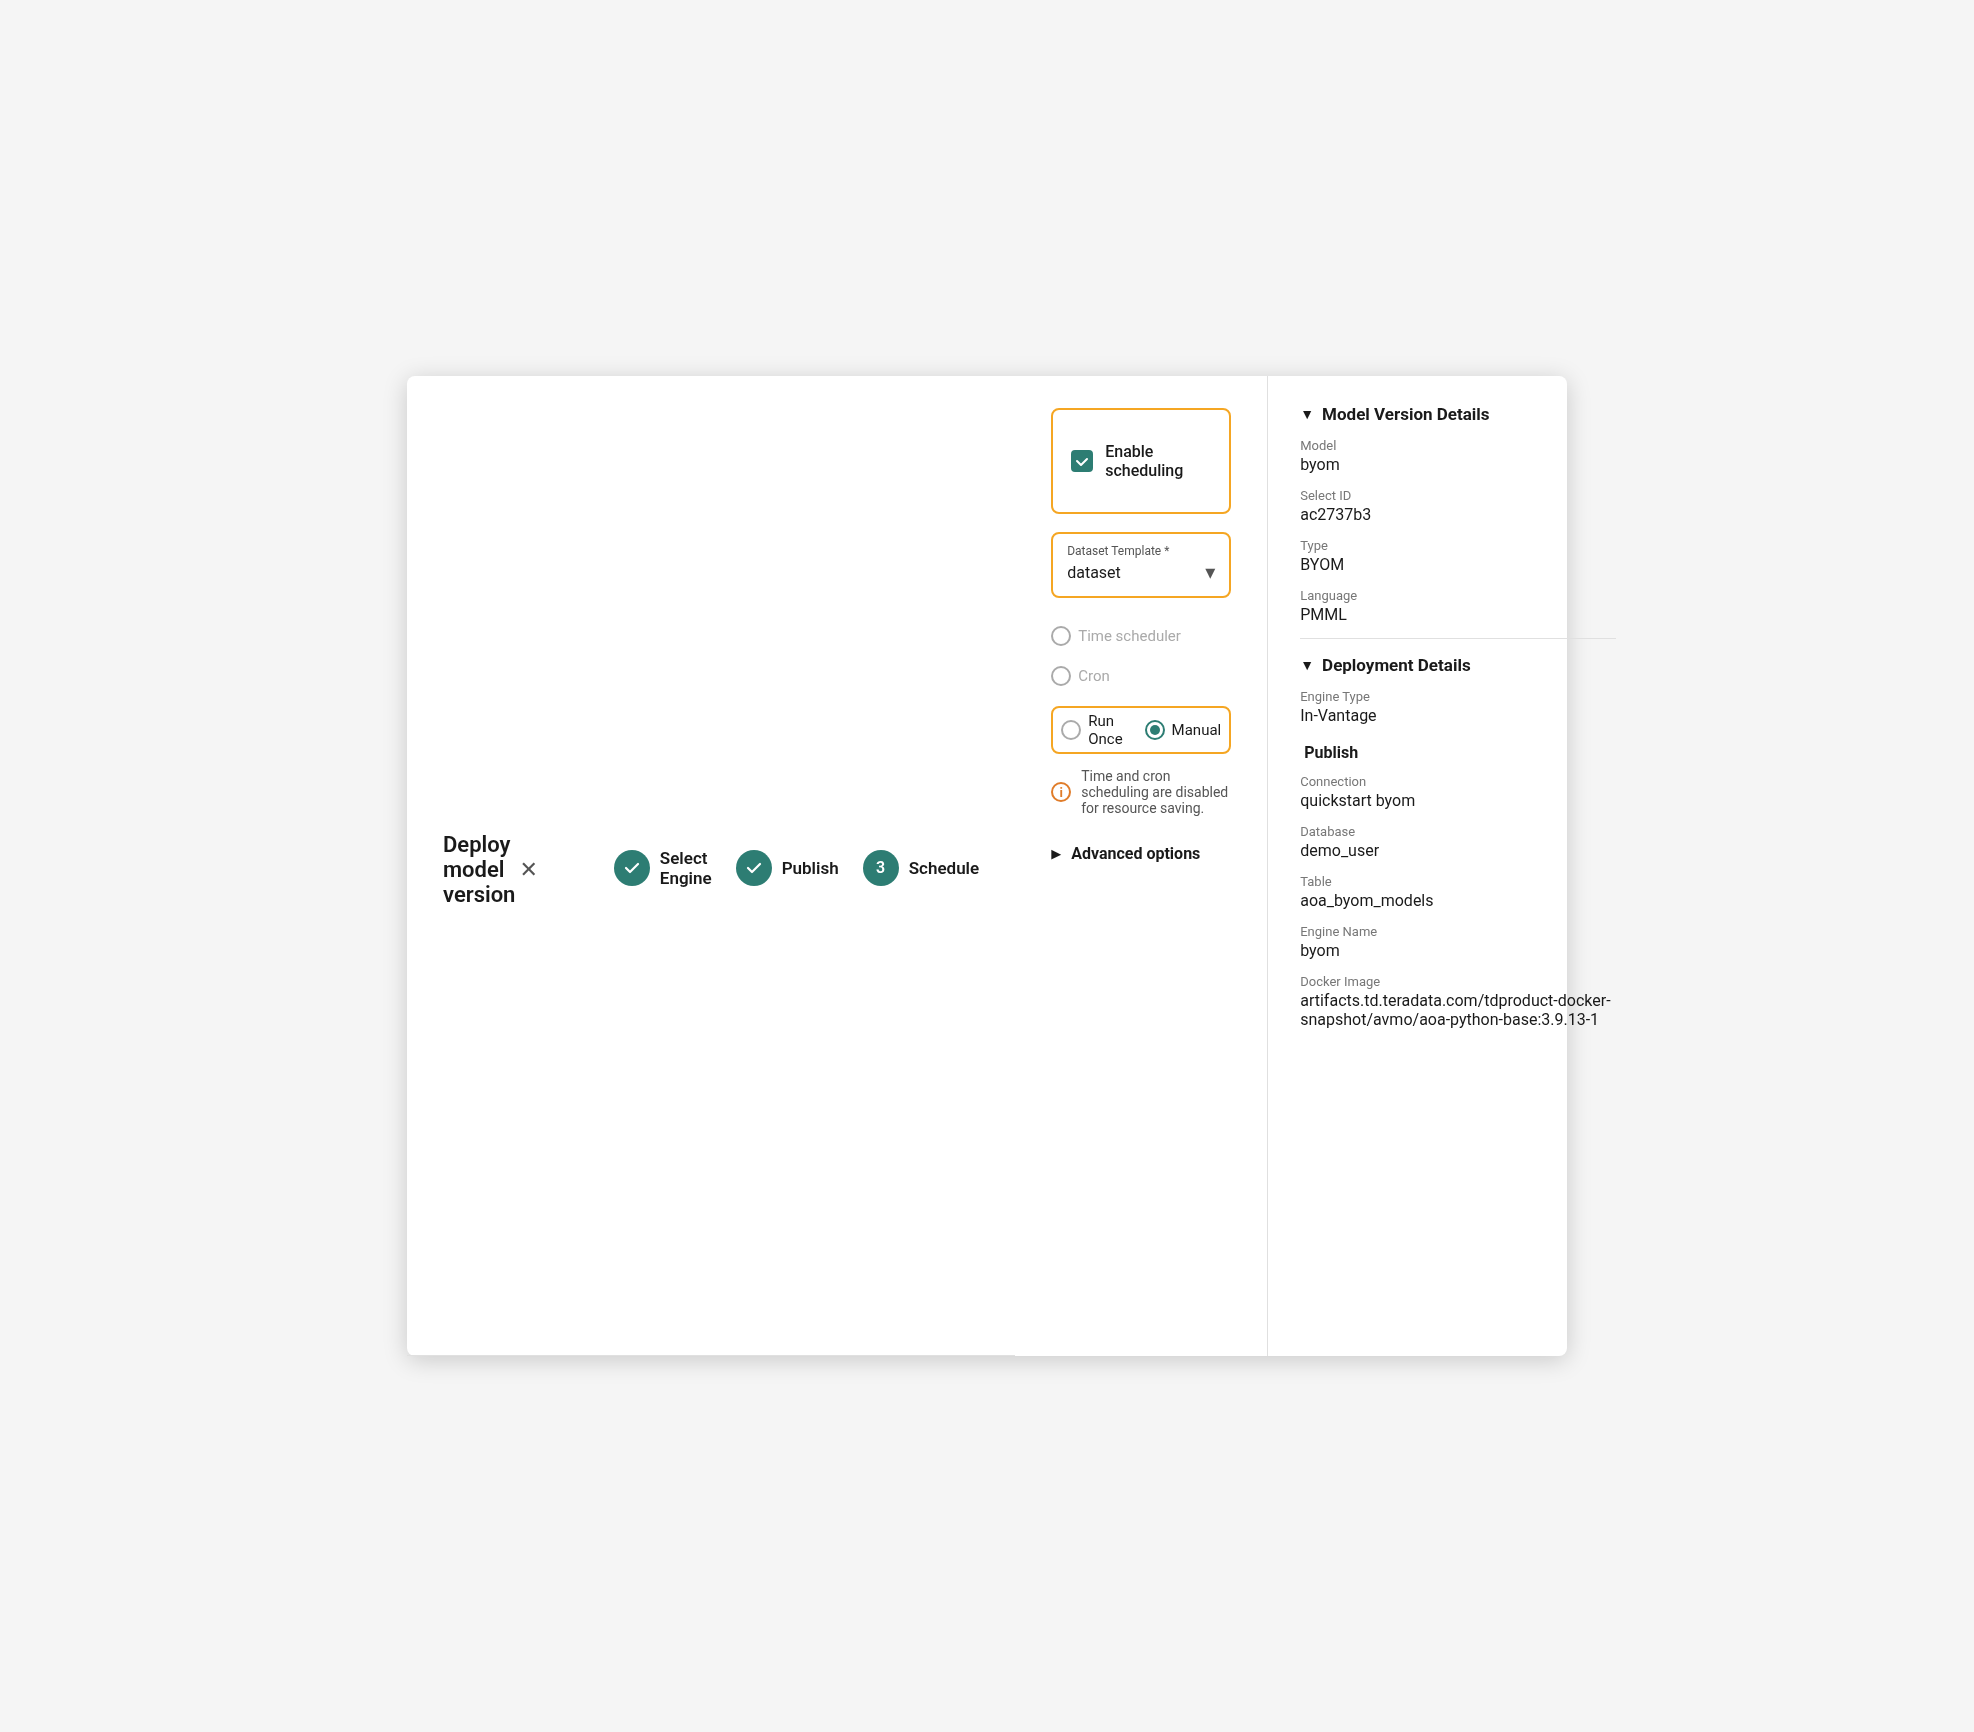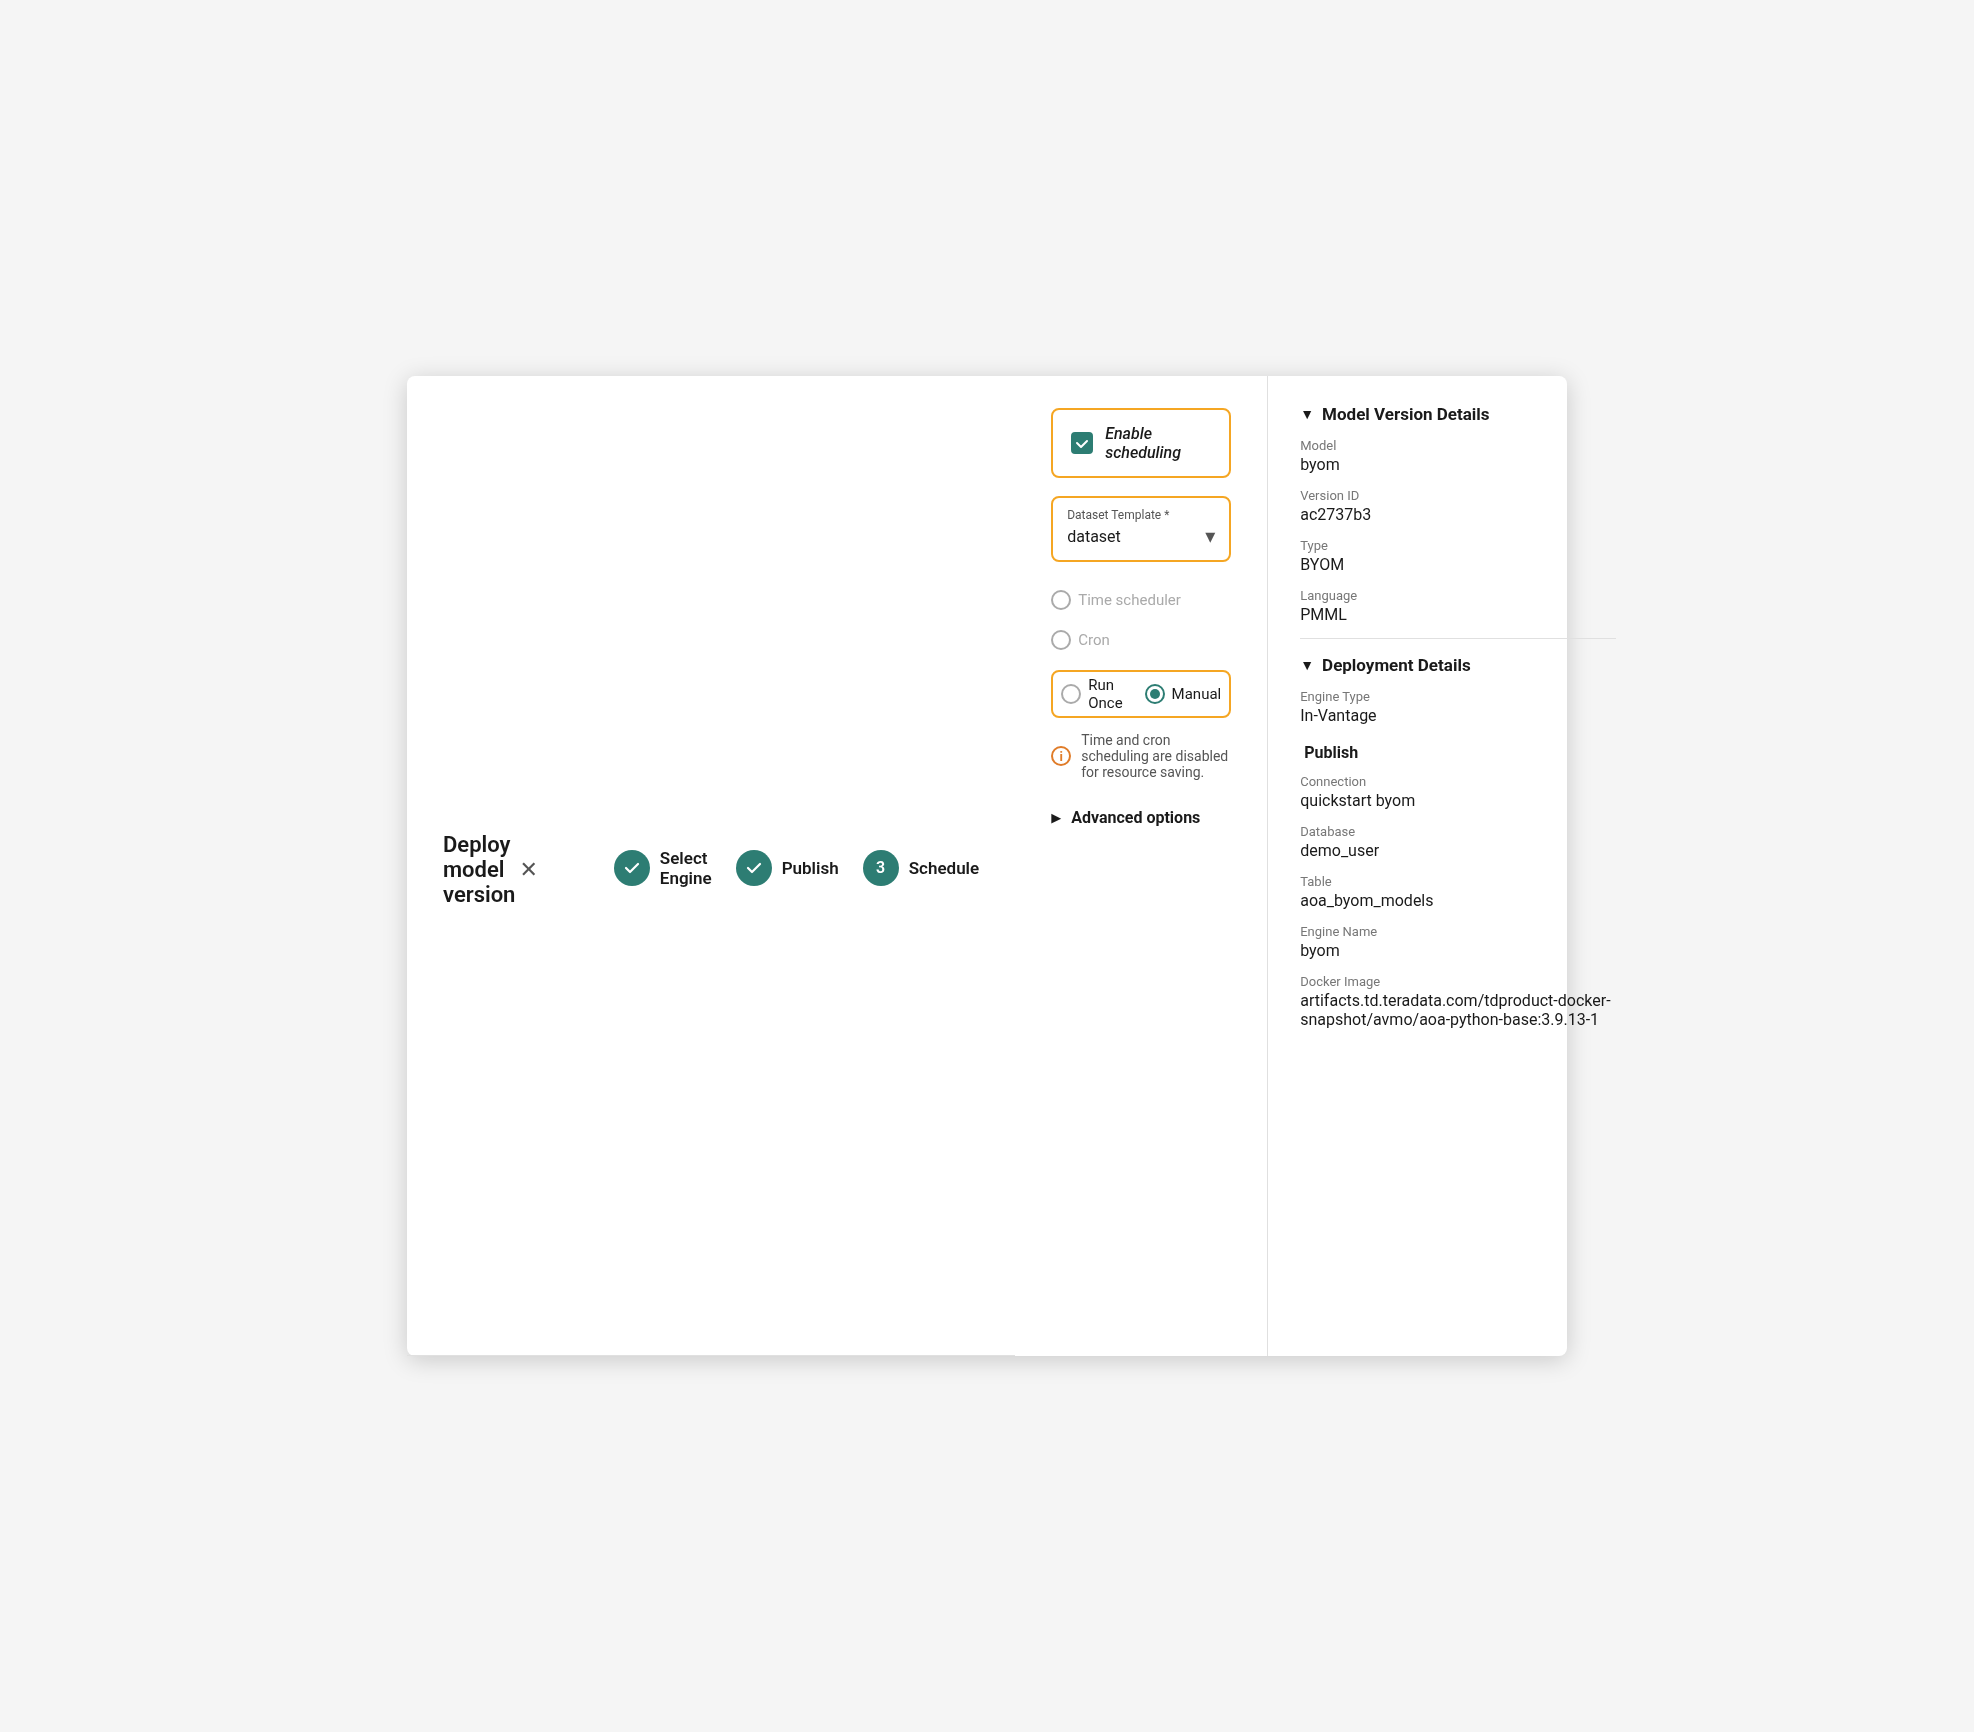--- a/index.html
+++ b/index.html
@@ -97,27 +97,26 @@
     }
     .sidebar {
       width: 380px;
       padding: 28px 32px;
       overflow-y: auto;
     }
     
     .scheduling-box {
       border: 2.5px solid #f5a623;
       border-radius: 8px;
-      padding: 14px 18px;
+      padding: 32px 18px;
       display: inline-flex;
       align-items: center;
       gap: 12px;
       margin-bottom: 18px;
       cursor: pointer;
-      font-style: italic;
     }
     .checkbox {
       width: 22px;
       height: 22px;
       background: #2d7d73;
       border: 2px solid #2d7d73;
       border-radius: 4px;
       display: flex;
       align-items: center;
       justify-content: center;
@@ -443,21 +442,21 @@
       <div class="sidebar-section-title">
         <span class="arrow">▼</span>
         <span>Model Version Details</span>
       </div>
 
       <div class="detail-row">
         <div class="detail-key">Model</div>
         <div class="detail-value">byom</div>
       </div>
       <div class="detail-row">
-        <div class="detail-key">Version ID</div>
+        <div class="detail-key">Select ID</div>
         <div class="detail-value">ac2737b3</div>
       </div>
       <div class="detail-row">
         <div class="detail-key">Type</div>
         <div class="detail-value">BYOM</div>
       </div>
       <div class="detail-row">
         <div class="detail-key">Language</div>
         <div class="detail-value">PMML</div>
       </div>

